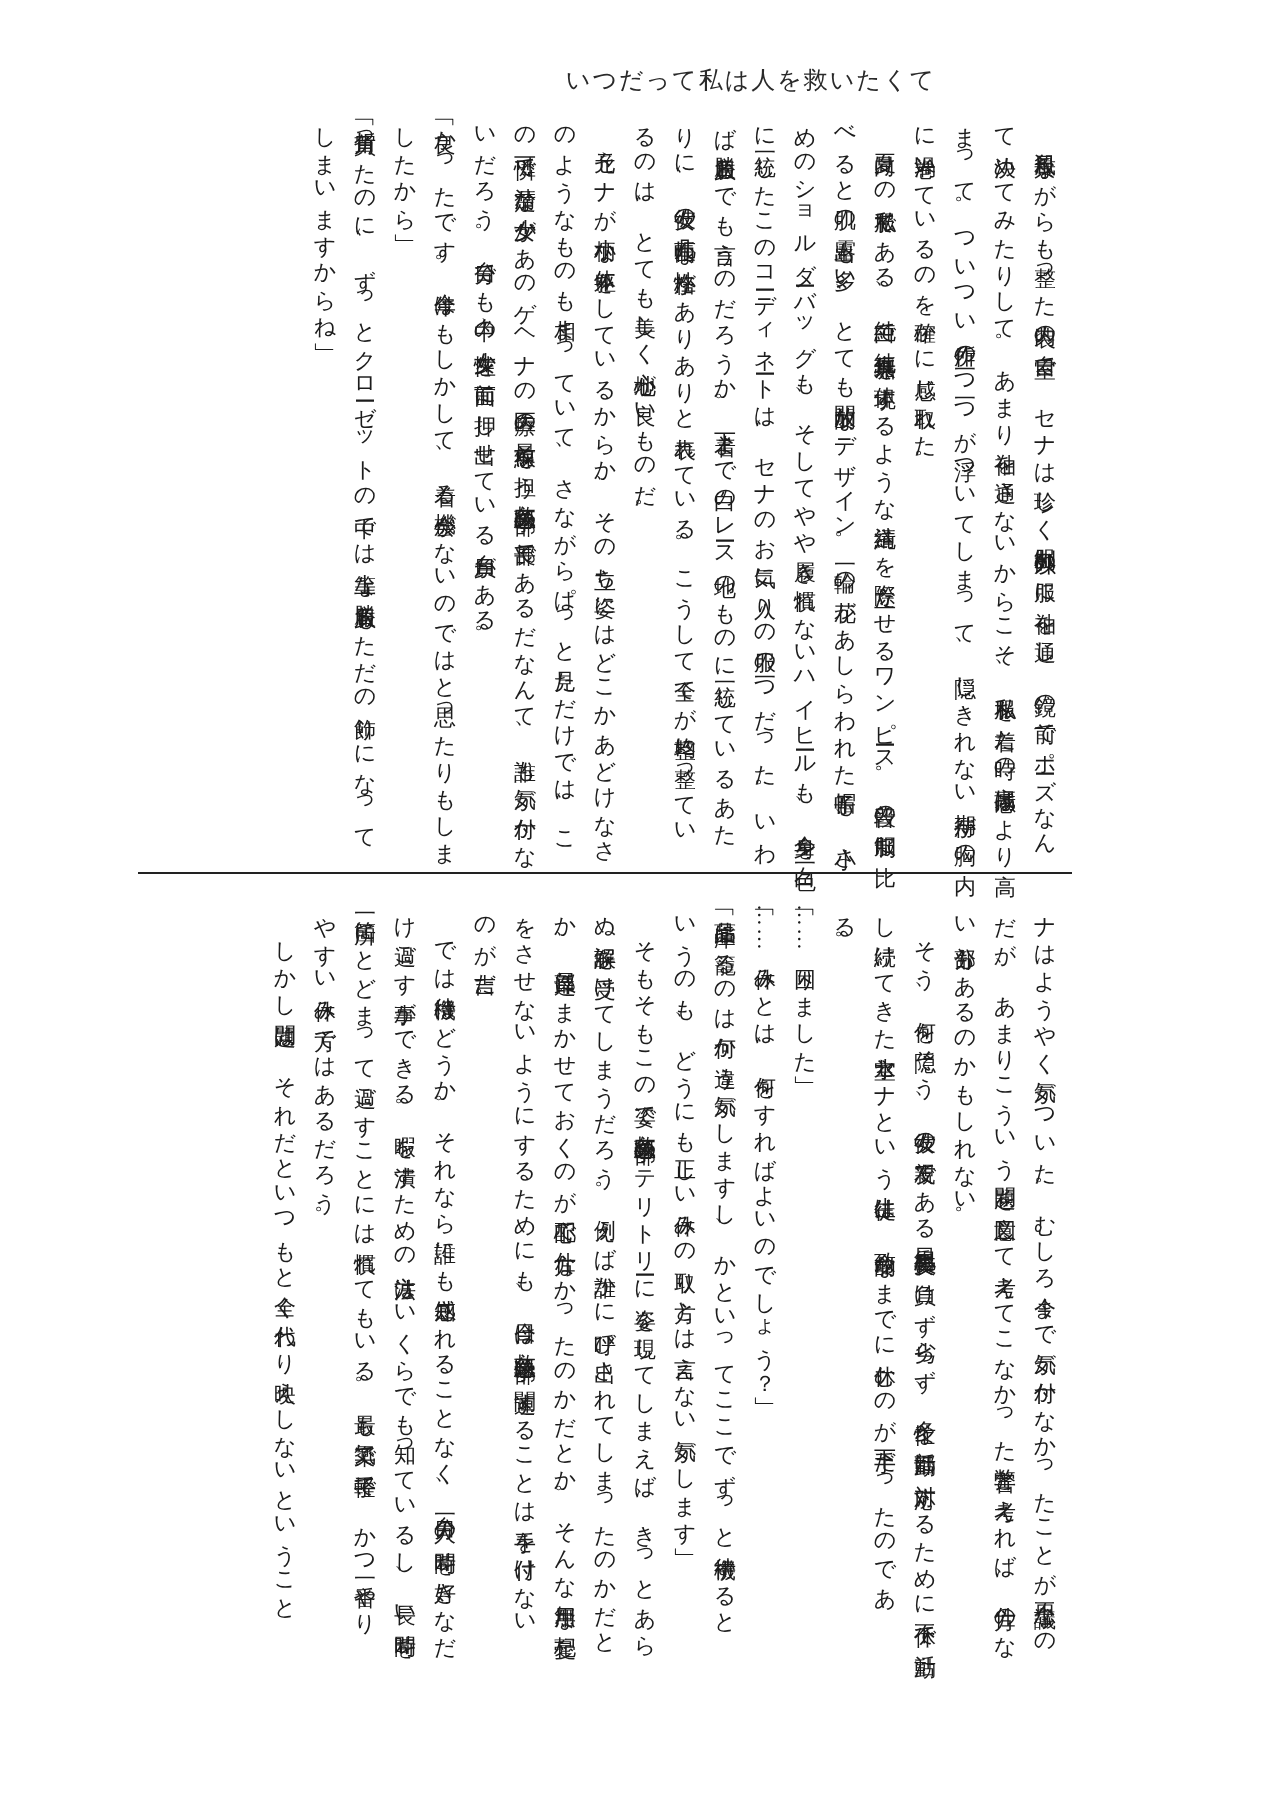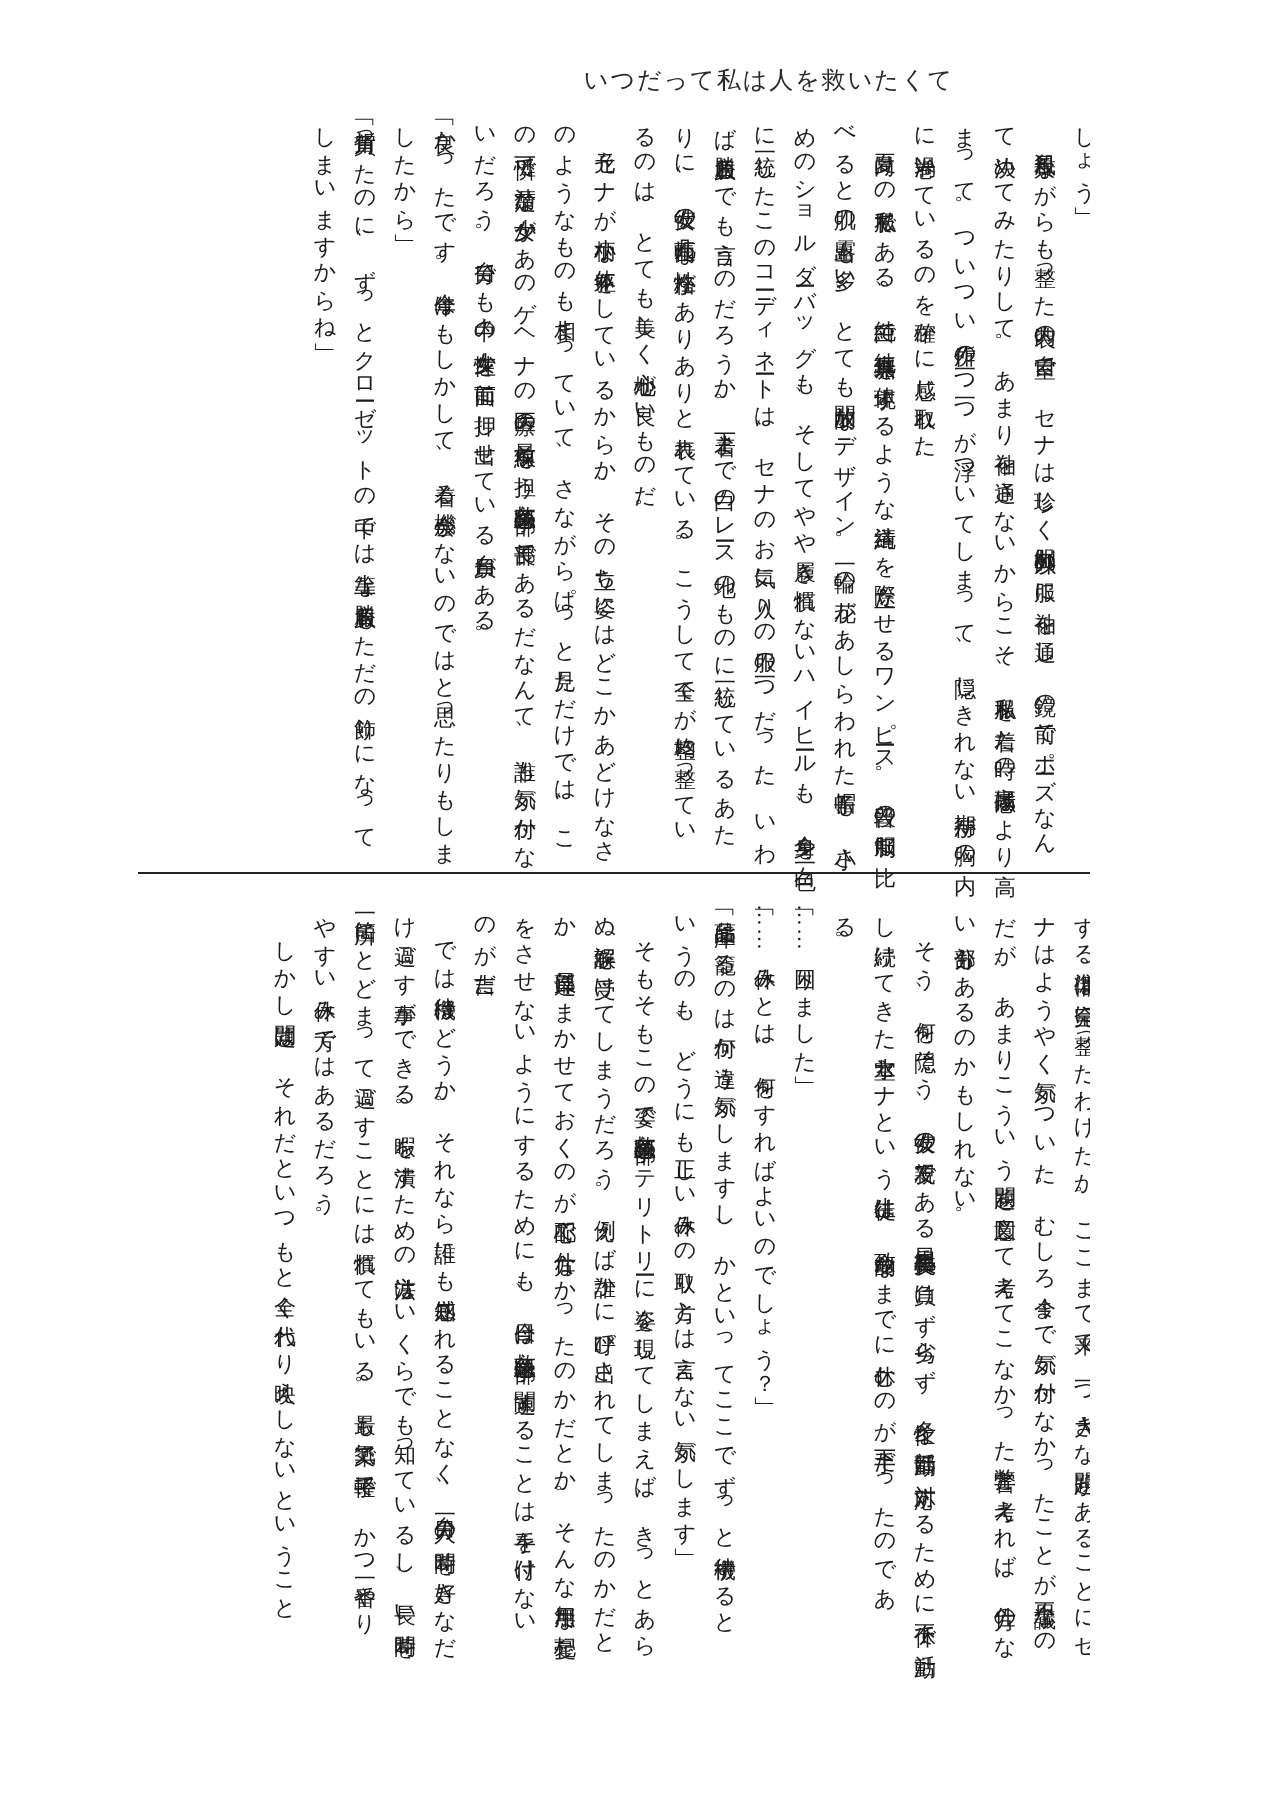--- a/index.html
+++ b/index.html
@@ -8,21 +8,20 @@
     background: #ffffff;
   }
   .page {
     position: relative;
     width: 1072px;
     height: 1808px;
     background: #ffffff;
     color: #1c1c1c;
     font-family: "Liberation Serif", "DejaVu Serif", serif;
     overflow: hidden;
-    padding-left: 18px;
   }
   .page-header {
     position: absolute;
     top: 64px;
     right: 136px;
     font-size: 24px;
     letter-spacing: 2px;
     color: #2a2a2a;
     white-space: nowrap;
   }

